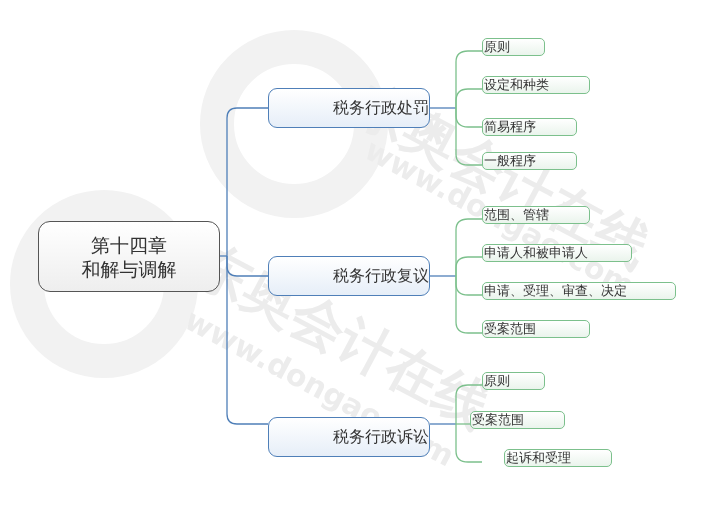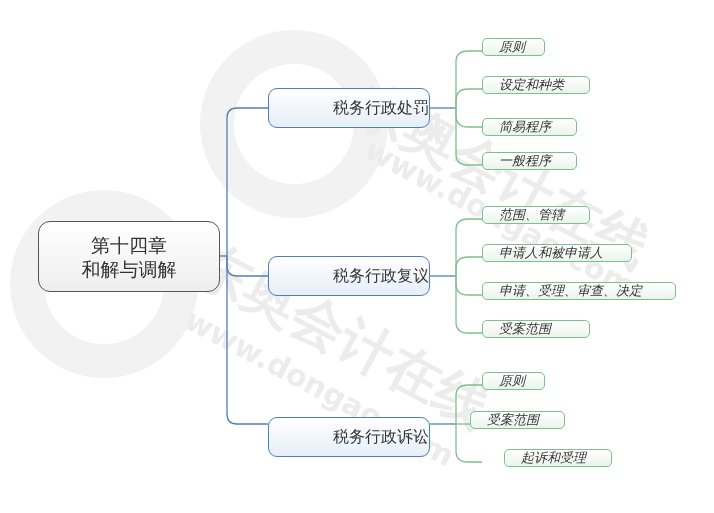--- a/index.html
+++ b/index.html
@@ -7,21 +7,21 @@
   .wm{position:absolute;pointer-events:none;}
   .wm-ring{border-radius:50%;border:34px solid #f2f2f2;}
   .wm-text{color:#ececec;font-weight:bold;transform:rotate(28deg);white-space:nowrap;}
   svg.links{position:absolute;left:0;top:0;}
   .node{position:absolute;box-sizing:border-box;display:flex;align-items:center;justify-content:center;text-align:center;color:#333;}
   .root{left:38px;top:221px;width:182px;height:71px;border:1px solid #555;border-radius:12px;
         background:linear-gradient(#ffffff,#eeeeee);font-size:19px;line-height:24px;flex-direction:column;}
   .branch{width:162px;height:40px;border:1.5px solid #4f7fb8;border-radius:9px;
           background:linear-gradient(#ffffff,#e6eef8);font-size:16px;justify-content:flex-end;}
   .leaf{height:18px;border:1.5px solid #7cc08c;border-radius:5px;
-        background:linear-gradient(#ffffff,#eaf4ec);font-size:13px;padding:0 16px;justify-content:flex-start;font-style:italic;}
+        background:linear-gradient(#ffffff,#eaf4ec);font-size:13px;padding:0 1px;justify-content:flex-start;}
 </style>
 </head>
 <body>
 
 <div class="wm wm-ring" style="left:200px;top:30px;width:120px;height:120px;"></div>
 <div class="wm wm-ring" style="left:10px;top:190px;width:120px;height:120px;"></div>
 <div class="wm wm-text" style="left:340px;top:140px;font-size:54px;">东奥会计在线</div>
 <div class="wm wm-text" style="left:350px;top:200px;font-size:30px;">www.dongao.com</div>
 <div class="wm wm-text" style="left:180px;top:300px;font-size:54px;">东奥会计在线</div>
 <div class="wm wm-text" style="left:170px;top:370px;font-size:30px;">www.dongao.com</div>

